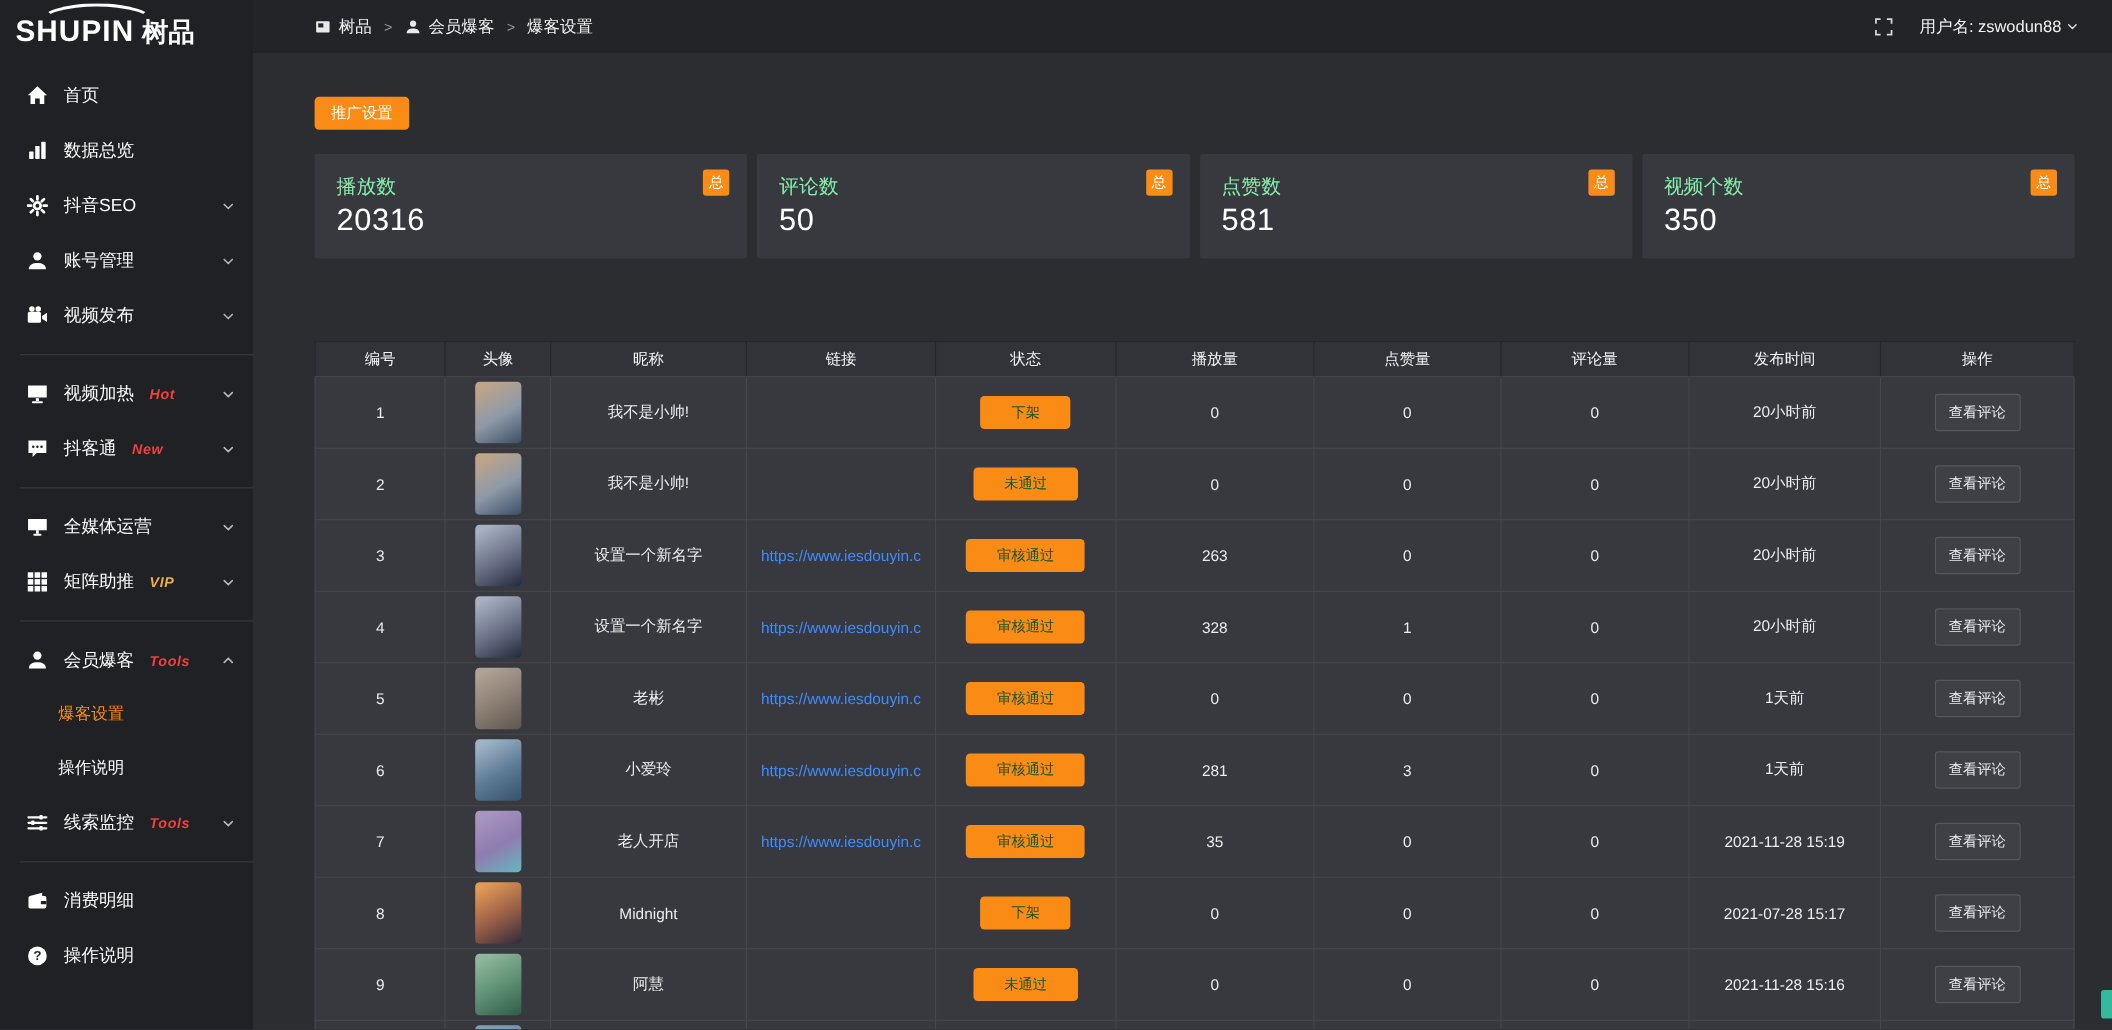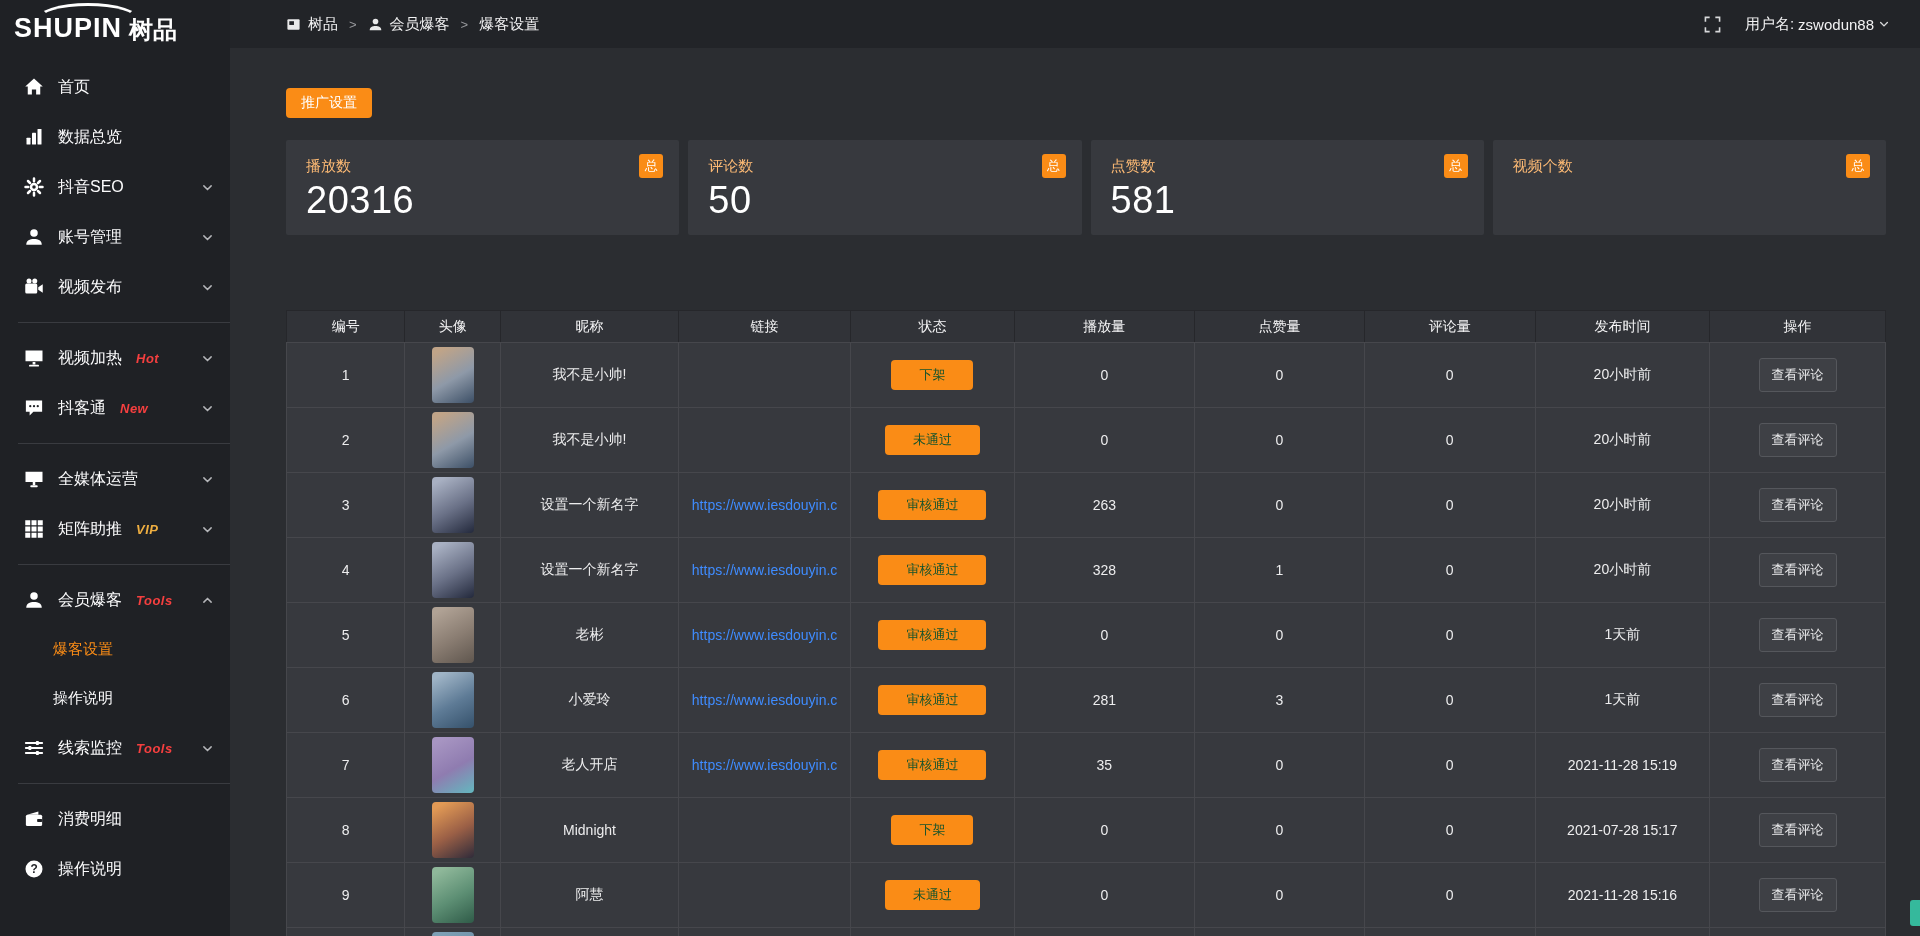--- a/index.html
+++ b/index.html
@@ -46,22 +46,22 @@
   .user-chevron svg { width:100%; height:100%; }
 
   
   .content { flex:1; padding:40px 34px 0 56px; overflow:hidden; }
   .promo-btn { background:var(--accent); color:#fff; border:none; border-radius:4px;
                height:30px; padding:0 15px; font-size:14px; cursor:pointer;
                font-family:inherit; }
   .cards { display:flex; gap:9px; margin-top:22px; }
   .card { flex:1; background:#37393e; height:95px; position:relative;
           padding:17px 20px; border-radius:2px; }
-  .card-label { font-size:15px; color:#fdba74; }
-  .card-value { font-size:38px; margin-top:3px; letter-spacing:0.5px; color:#fff; }
+  .card-label { font-size:18px; color:#86efac; }
+  .card-value { font-size:28px; margin-top:3px; letter-spacing:0.5px; color:#fff; }
   .card-badge { position:absolute; top:14px; right:16px; width:24px; height:24px;
                 background:var(--accent); border-radius:3px; display:flex;
                 align-items:center; justify-content:center; font-size:13px; color:#fff; }
 
   
   .table-wrap { margin-top:75px; }
   table { width:100%; border-collapse:collapse; table-layout:fixed; background:#37393e; }
   thead th { height:32px; background:#313338; border:1px solid #26272b; border-bottom-color:#46474c;
              font-weight:normal; font-size:14px; color:#f5f5f6; }
   tbody td { height:65px; border:1px solid #46474c; text-align:center;
@@ -372,20 +372,21 @@
        <div class="card-value">50</div>
        <div class="card-badge">总</div>
      </div>
           <div class="card">
        <div class="card-label">点赞数</div>
        <div class="card-value">581</div>
        <div class="card-badge">总</div>
      </div>
           <div class="card">
        <div class="card-label">视频个数</div>
+       <div class="card-value">350</div>
        <div class="card-badge">总</div>
      </div>
         </div>
       <div class="table-wrap">
         <table>
           <colgroup id="cols">
               <col style="width:7.4%">
               <col style="width:6.0%">
               <col style="width:11.1%">
               <col style="width:10.8%">

